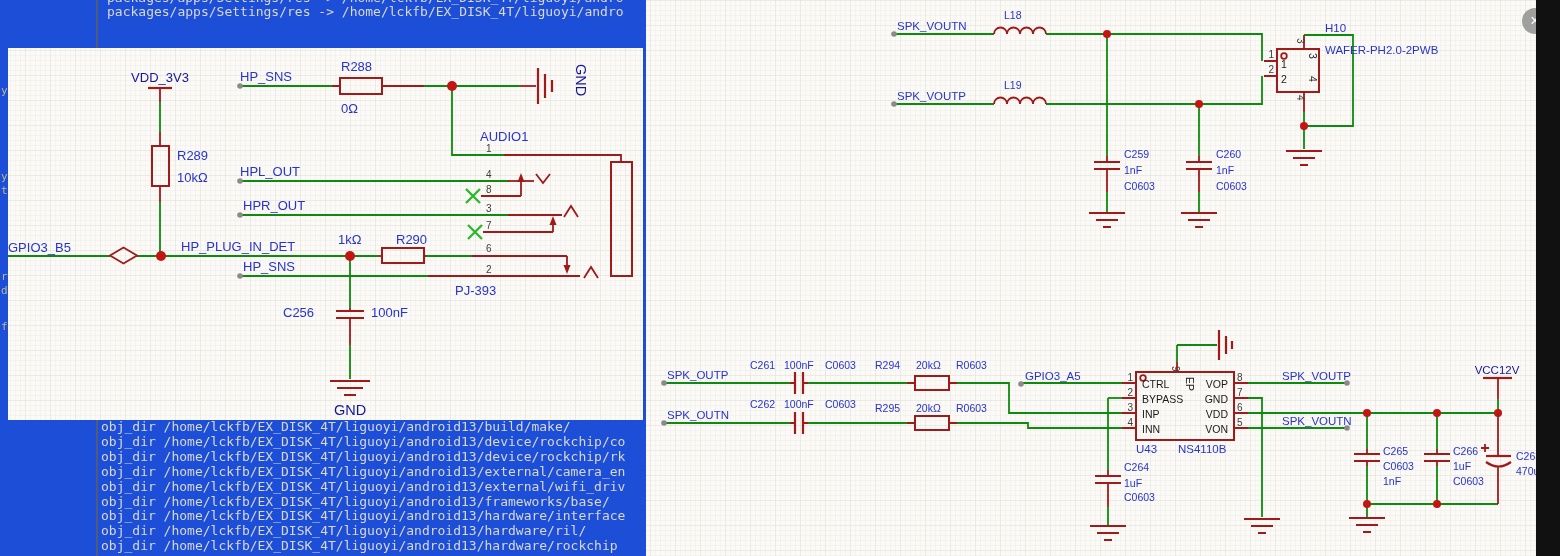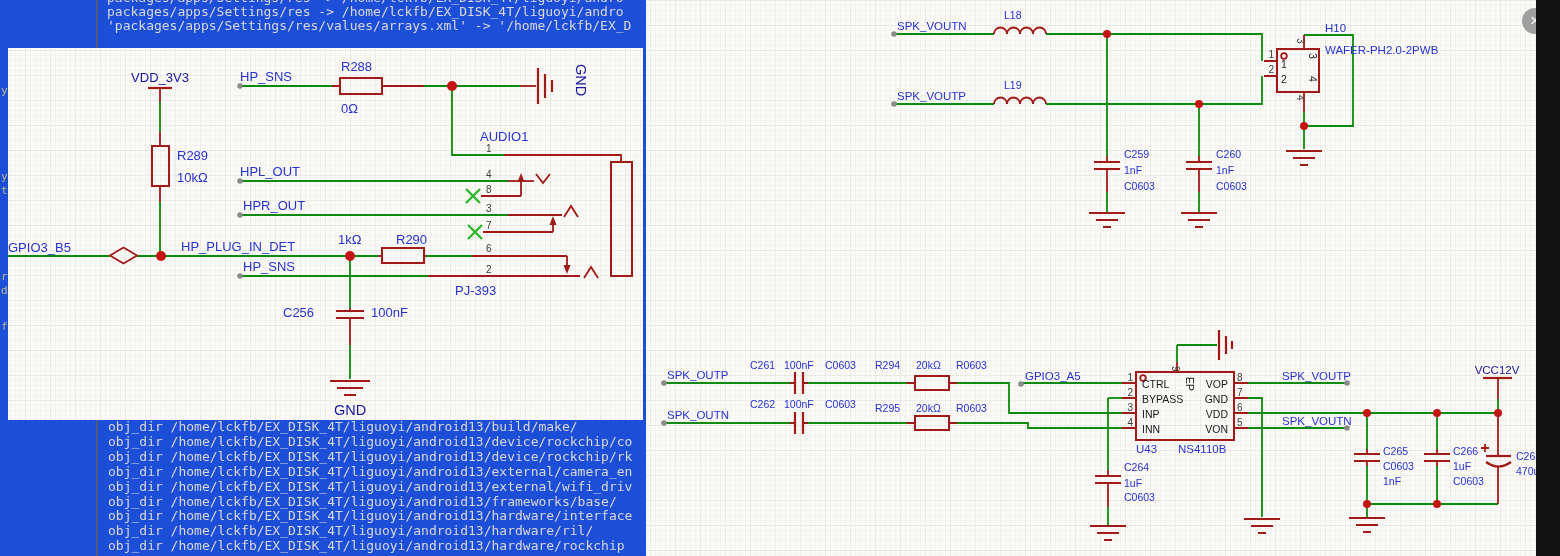--- a/index.html
+++ b/index.html
@@ -1,21 +1,21 @@
 <!DOCTYPE html>
 <html><head>
 <meta charset="utf-8">
 <style>
   html,body{margin:0;padding:0;background:#111;}
   .stage{position:relative;width:1536px;height:556px;background:#1d4ed8;overflow:hidden;
          font-family:"Liberation Sans",sans-serif;}
   .terminal-text{position:absolute;color:#d8d8d5;font-family:"DejaVu Sans Mono",monospace;
                  font-size:13px;white-space:pre;z-index:1;}
   #term-top{left:107px;top:-9px;line-height:14.2px;}
-  #term-bottom{left:101px;top:420px;line-height:14.9px;margin-left:7px;}
+  #term-bottom{left:101px;top:420px;line-height:14.9px;}
   .term-divider{position:absolute;left:96px;width:2px;background:#4e5c77;z-index:1;}
   .frag-strip{position:absolute;left:0;top:0;width:8px;height:556px;z-index:2;}
   .frag-strip span{position:absolute;left:1px;color:#b9b98f;
                    font-family:"DejaVu Sans Mono",monospace;font-size:11px;}
   .panel{position:absolute;z-index:3;display:block;}
   #left-panel{left:8px;top:48px;}
   #right-panel{left:646px;top:0px;}
   .close-btn{position:absolute;left:1522px;top:8px;width:26px;height:26px;border-radius:50%;
              background:rgba(138,138,138,.8);color:#fff;display:flex;align-items:center;
              justify-content:center;font-size:16px;line-height:1;z-index:5;cursor:pointer;}
@@ -33,21 +33,21 @@
   .s13{font-size:13px;} .s12{font-size:11.5px;} .s10{font-size:10.5px;}
   .s9{font-size:10px;} .s14{font-size:14.5px;}
 </style>
 </head>
 <body>
 
 <div class="stage">
 
   <div class="term-divider" style="top:0;height:48px"></div>
   <div class="term-divider" style="top:420px;height:136px"></div>
-  <div id="term-top" class="terminal-text"><div>packages/apps/Settings/res -&gt; /home/lckfb/EX_DISK_4T/liguoyi/andro</div><div>packages/apps/Settings/res -&gt; /home/lckfb/EX_DISK_4T/liguoyi/andro</div><div>'packages/apps/Settings/res/values/arrays.xml' -&gt; '/home/lckfb/EX_D</div></div>
+  <div id="term-top" class="terminal-text"><div>packages/apps/Settings/res -&gt; /home/lckfb/EX_DISK_4T/liguoyi/andro</div><div>packages/apps/Settings/res -&gt; /home/lckfb/EX_DISK_4T/liguoyi/andro</div></div>
   <div id="term-bottom" class="terminal-text"><div>obj_dir /home/lckfb/EX_DISK_4T/liguoyi/android13/build/make/</div><div>obj_dir /home/lckfb/EX_DISK_4T/liguoyi/android13/device/rockchip/co</div><div>obj_dir /home/lckfb/EX_DISK_4T/liguoyi/android13/device/rockchip/rk</div><div>obj_dir /home/lckfb/EX_DISK_4T/liguoyi/android13/external/camera_en</div><div>obj_dir /home/lckfb/EX_DISK_4T/liguoyi/android13/external/wifi_driv</div><div>obj_dir /home/lckfb/EX_DISK_4T/liguoyi/android13/frameworks/base/</div><div>obj_dir /home/lckfb/EX_DISK_4T/liguoyi/android13/hardware/interface</div><div>obj_dir /home/lckfb/EX_DISK_4T/liguoyi/android13/hardware/ril/</div><div>obj_dir /home/lckfb/EX_DISK_4T/liguoyi/android13/hardware/rockchip</div></div>
   <div class="frag-strip">
       <span style="top: 84px;">y</span>
       <span style="top: 170px;">y</span>
       <span style="top: 184px;">t</span>
       <span style="top: 270px;">r</span>
       <span style="top: 284px;">d</span>
       <span style="top: 320px;">f</span>
     </div>
 

